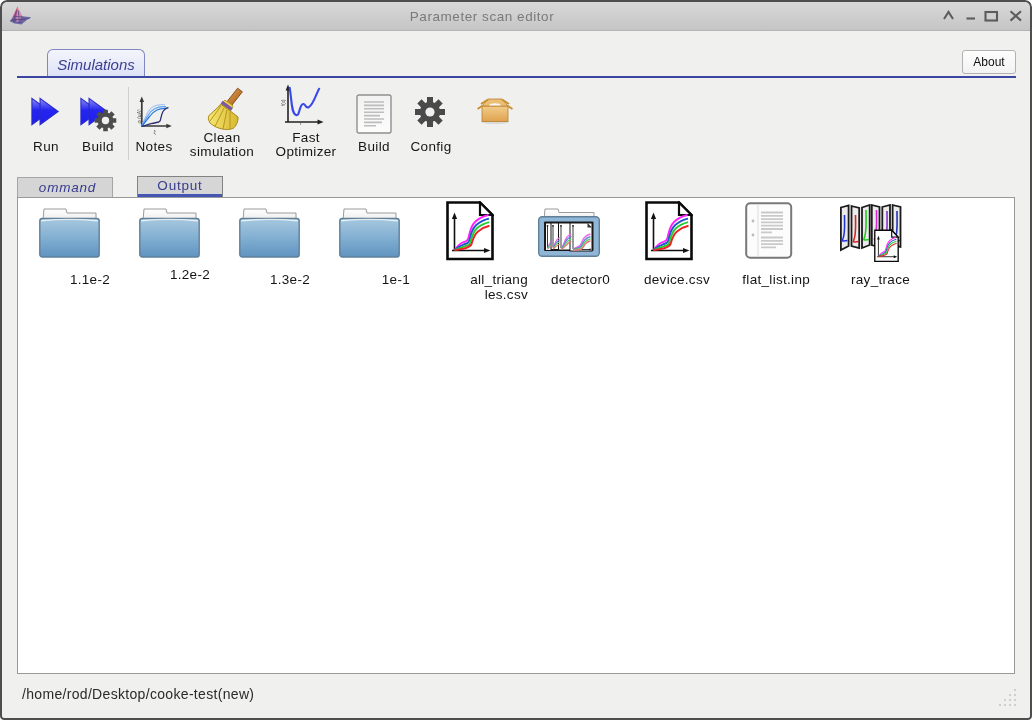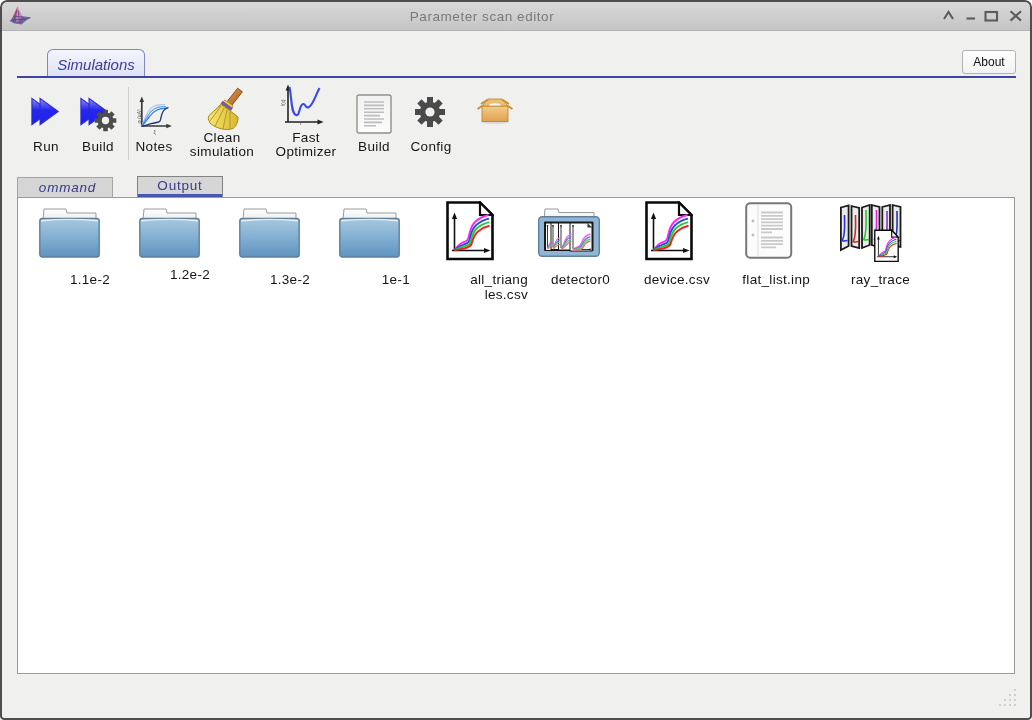--- a/index.html
+++ b/index.html
@@ -361,20 +361,21 @@
         <path d="M47,7 C47,21 48,29 45,36 C44.5,37.5 46,37 50,36.5" stroke="#8833cc"></path>
         <path d="M57,7 C57,21 58,29 55,36 C54.5,37.5 56,37 60,36.5" stroke="#2233bb"></path>
       </g>
       <g transform="translate(34,25.5) scale(0.52,0.55)">
         <use href="#chartdoc"></use>
       </g>
     </svg>
     <div class="iclbl" style="left:810px;top:73.5px;width:82px">ray_trace</div>
   </div>
 
+  <div id="statusbar">/home/rod/Desktop/cooke-test(new)</div>
   <svg id="grip" width="20" height="20" viewBox="0 0 20 20">
     <g fill="#c4c4c4">
       <circle cx="17" cy="2" r="1"></circle>
         <circle cx="17" cy="7" r="1"></circle>
         <circle cx="17" cy="12" r="1"></circle>
         <circle cx="17" cy="17" r="1"></circle>
       <circle cx="12" cy="7" r="1"></circle>
         <circle cx="12" cy="12" r="1"></circle>
         <circle cx="12" cy="17" r="1"></circle>
       <circle cx="7" cy="12" r="1"></circle>

